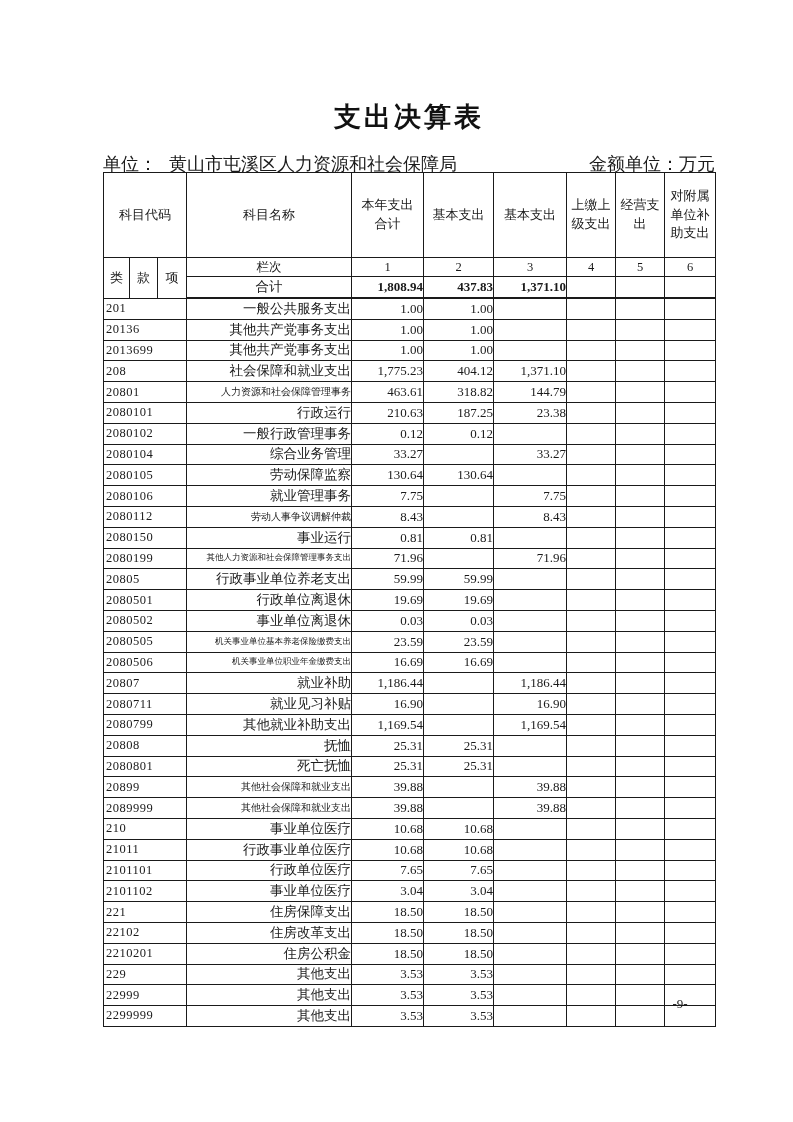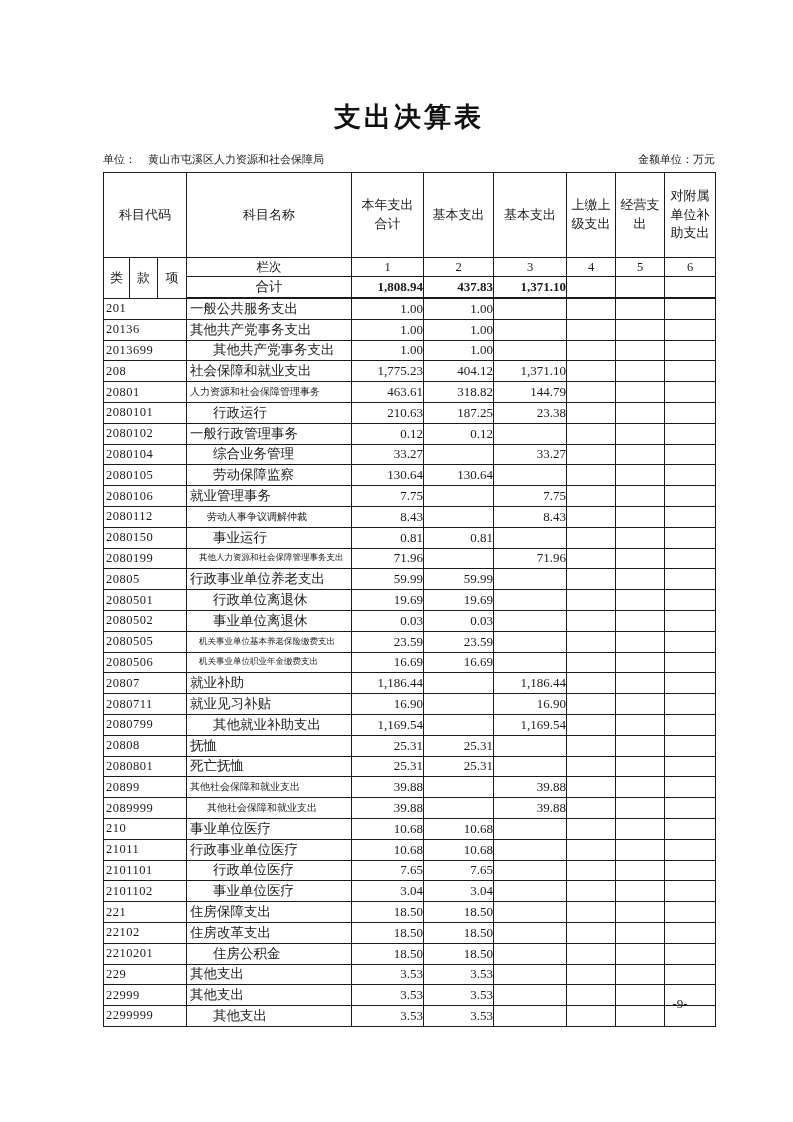--- a/index.html
+++ b/index.html
@@ -35,21 +35,21 @@
     font-size: 11.5px;
   }
   .meta-row {
     position: absolute;
     top: 152px;
     left: 103px;
     width: 612px;
     display: flex;
     justify-content: space-between;
     align-items: flex-end;
-    font-size: 11px;
+    font-size: 18px;
     text-align: right;
   }
   .unit-name { margin-left: 12px; }
   table.fin {
     position: absolute;
     top: 172px;
     left: 103px;
     width: 612px;
     border-collapse: collapse;
     table-layout: fixed;
@@ -80,21 +80,21 @@
   }
   .h-total .num { font-weight: bold; }
   tbody td { height: 19.8px; }
   td.code {
     text-align: left;
     padding-left: 2px;
     font-size: 12.5px;
     letter-spacing: 0.5px;
   }
   td.name {
-    text-align: left;
+    text-align: right;
     padding-left: 3px;
     font-size: 13.5px;
     white-space: nowrap;
   }
   td.name.indent { padding-left: 26px; }
   td.name.small { font-size: 10px; }
   td.name.small.indent { padding-left: 20px; }
   td.name.xsmall { font-size: 8.5px; }
   td.name.xsmall.indent { padding-left: 12px; margin-left: 14px; }
   .page-number {

